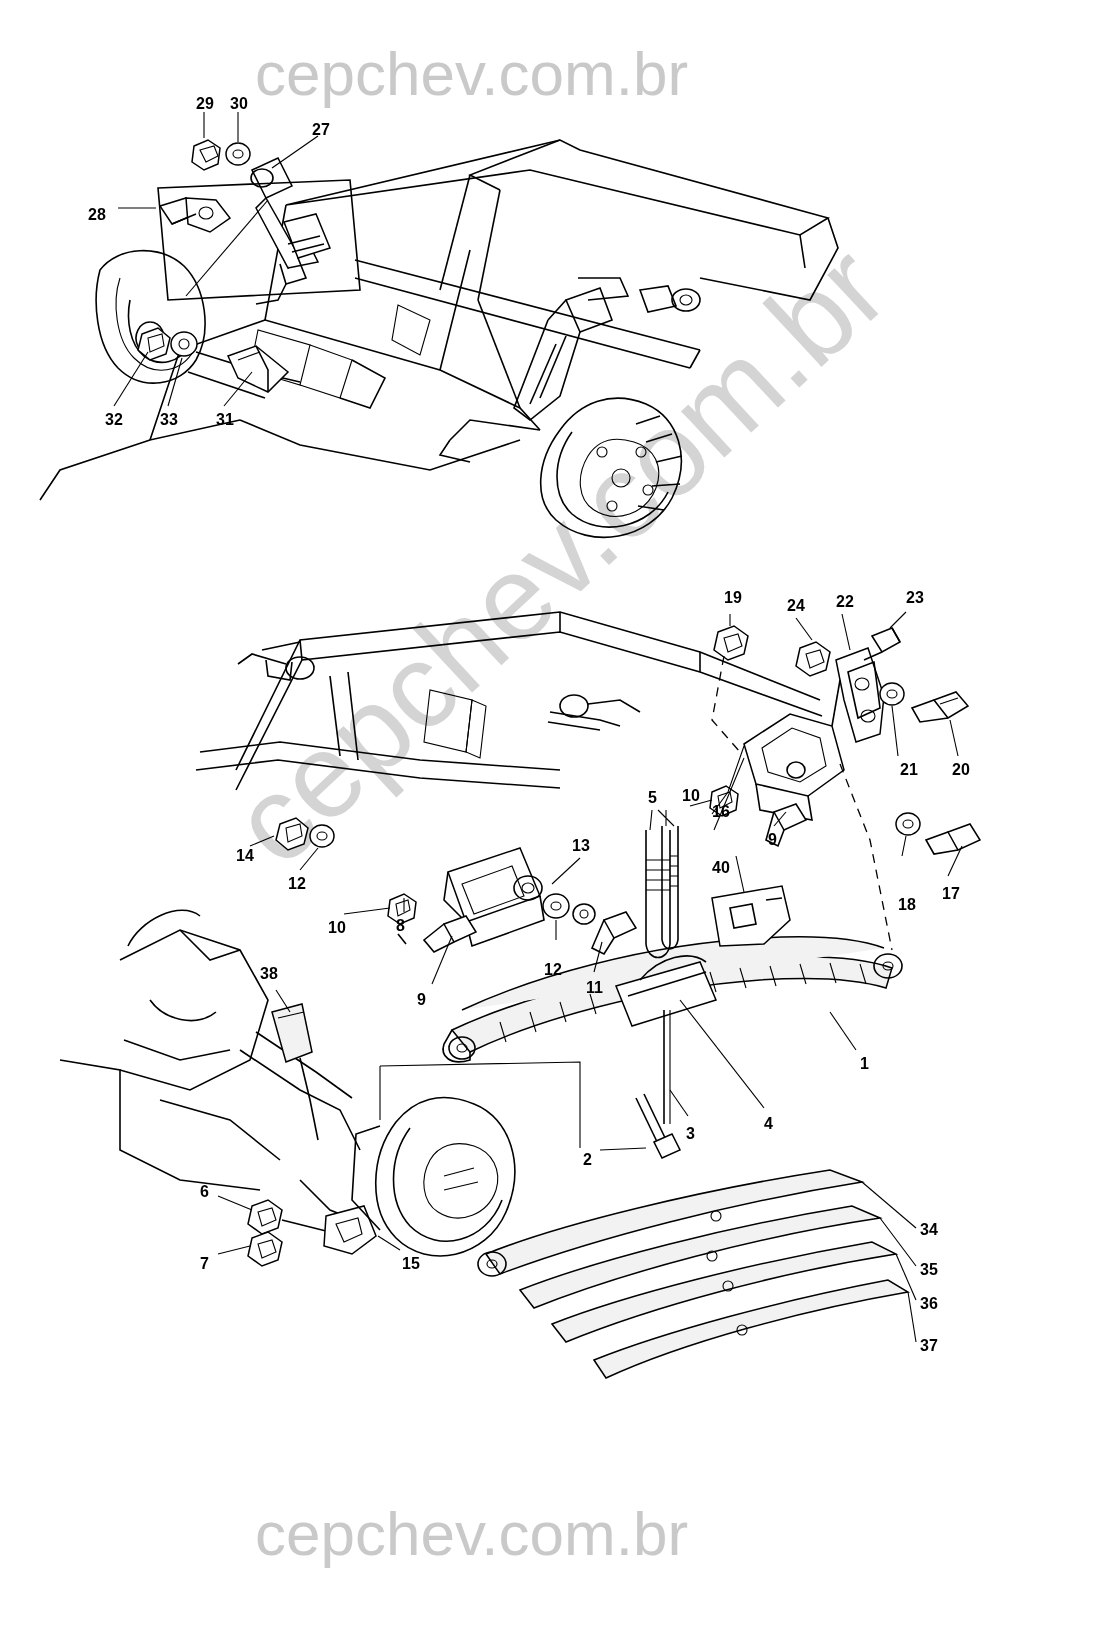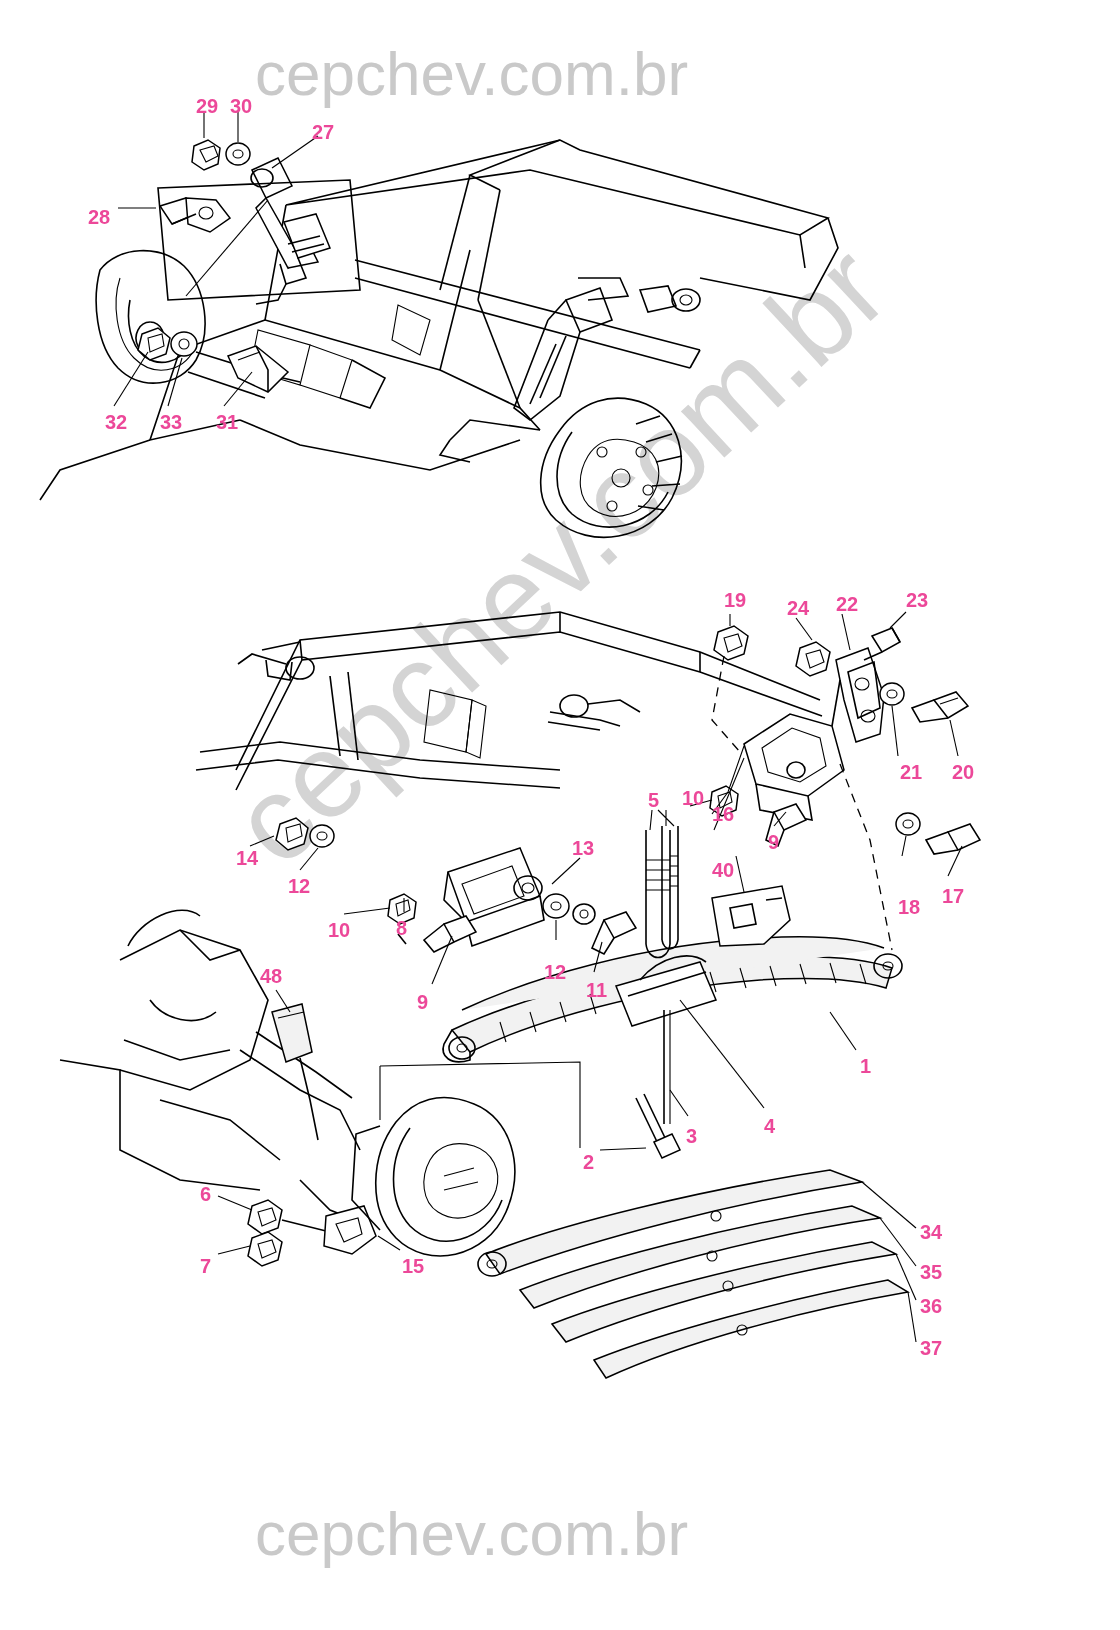--- a/index.html
+++ b/index.html
@@ -40,23 +40,23 @@
   .wm-diag {
     left: 205px;
     top: 790px;
     font-size: 120px;
     transform: rotate(-43deg);
     transform-origin: left top;
     color: #d4d4d4;
   }
   .callout {
     position: absolute;
-    font-size: 20px;
+    font-size: 16px;
     font-weight: 700;
-    color: #ec4899;
+    color: #000000;
     font-family: "Liberation Sans", sans-serif;
     line-height: 1;
     white-space: nowrap;
   }
   svg.art {
     position: absolute;
     left: 0;
     top: 0;
     width: 1120px;
     height: 1630px;
@@ -422,21 +422,21 @@
   <div class="callout" style="left:942px; top:886px;">17</div>
 
   <div class="callout" style="left:236px; top:848px;">14</div>
   <div class="callout" style="left:288px; top:876px;">12</div>
   <div class="callout" style="left:572px; top:838px;">13</div>
   <div class="callout" style="left:328px; top:920px;">10</div>
   <div class="callout" style="left:396px; top:918px;">8</div>
   <div class="callout" style="left:417px; top:992px;">9</div>
   <div class="callout" style="left:544px; top:962px;">12</div>
   <div class="callout" style="left:586px; top:980px;">11</div>
-  <div class="callout" style="left:260px; top:966px;">48</div>
+  <div class="callout" style="left:260px; top:966px;">38</div>
 
   <div class="callout" style="left:860px; top:1056px;">1</div>
   <div class="callout" style="left:764px; top:1116px;">4</div>
   <div class="callout" style="left:686px; top:1126px;">3</div>
   <div class="callout" style="left:583px; top:1152px;">2</div>
 
   <div class="callout" style="left:200px; top:1184px;">6</div>
   <div class="callout" style="left:200px; top:1256px;">7</div>
   <div class="callout" style="left:402px; top:1256px;">15</div>
 

